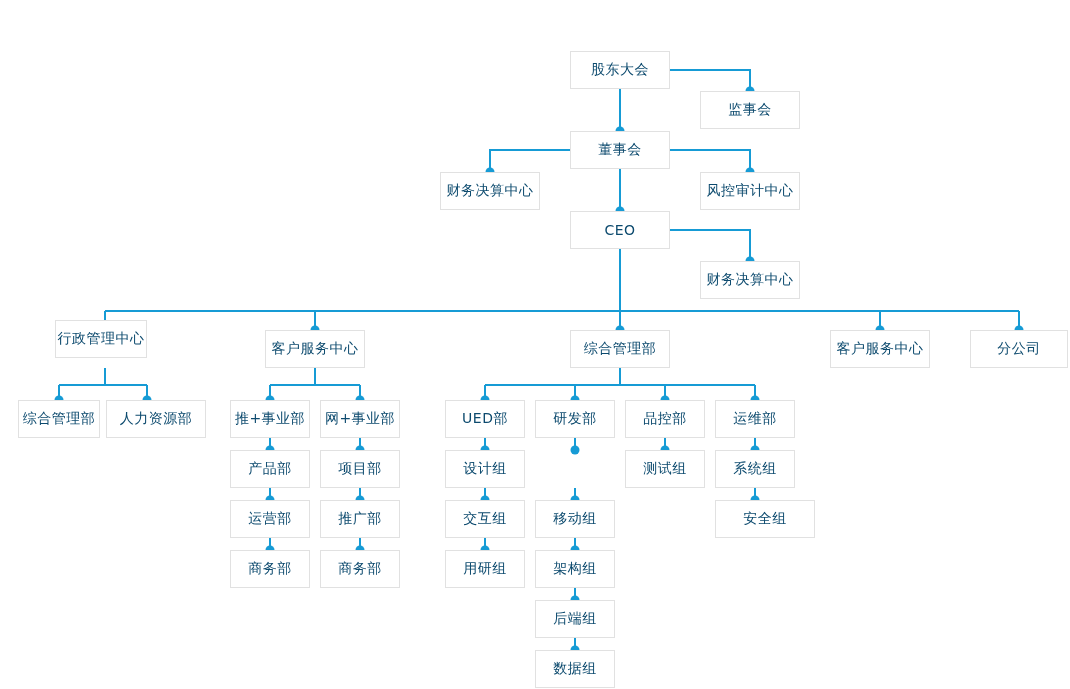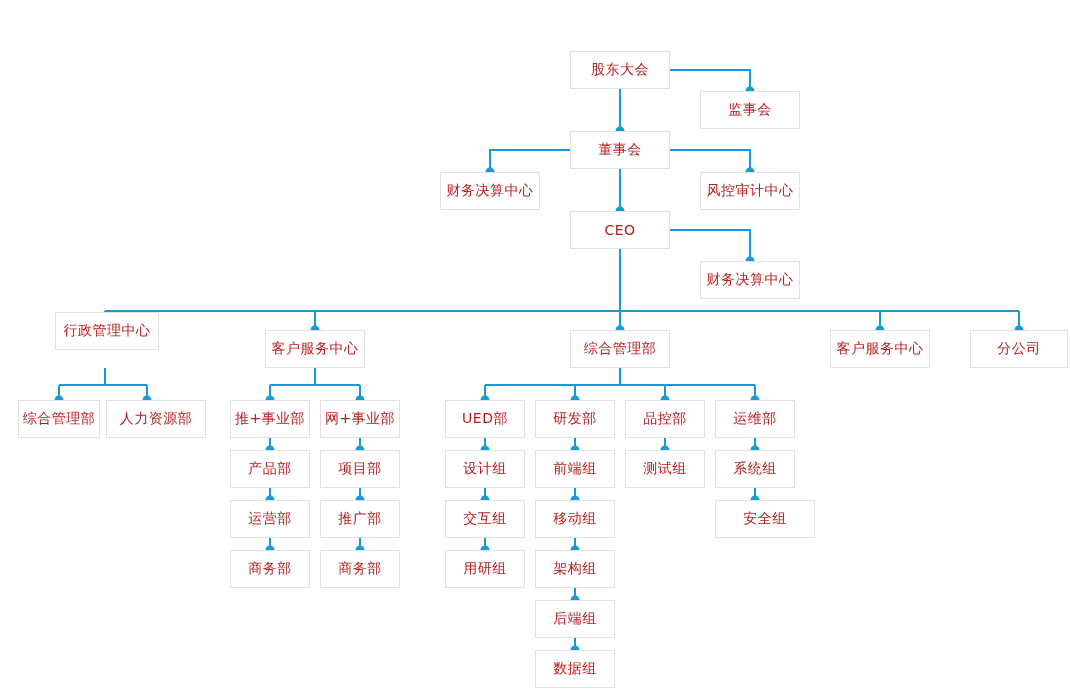--- a/index.html
+++ b/index.html
@@ -25,21 +25,21 @@
     position: absolute;
     height: 38px;
     box-sizing: border-box;
     background: #ffffff;
     border: 1px solid #e1e1e1;
     display: flex;
     align-items: center;
     justify-content: center;
     font-size: 14px;
     letter-spacing: 0.5px;
-    color: #b91c1c;
+    color: #0c4a6e;
     white-space: nowrap;
     cursor: default;
   }
 </style>
 </head>
 <body>
 
 <div id="org-canvas">
 
   <svg id="connectors" width="1070" height="689" viewBox="0 0 1070 689">
@@ -103,41 +103,40 @@
   </svg>
 
   <div class="node" style="left:570px;top:51px;width:100px">股东大会</div>
   <div class="node" style="left:700px;top:91px;width:100px">监事会</div>
   <div class="node" style="left:570px;top:131px;width:100px">董事会</div>
   <div class="node" style="left:440px;top:172px;width:100px">财务决算中心</div>
   <div class="node" style="left:700px;top:172px;width:100px">风控审计中心</div>
   <div class="node" style="left:570px;top:211px;width:100px">CEO</div>
   <div class="node" style="left:700px;top:261px;width:100px">财务决算中心</div>
 
-  <div class="node" style="left:55px;top:312px;width:104px">行政管理中心</div>
+  <div class="node" style="left:55px;top:320px;width:92px">行政管理中心</div>
   <div class="node" style="left:18px;top:400px;width:82px">综合管理部</div>
   <div class="node" style="left:106px;top:400px;width:100px">人力资源部</div>
 
   <div class="node" style="left:265px;top:330px;width:100px">客户服务中心</div>
   <div class="node" style="left:230px;top:400px;width:80px">推+事业部</div>
   <div class="node" style="left:230px;top:450px;width:80px">产品部</div>
   <div class="node" style="left:230px;top:500px;width:80px">运营部</div>
   <div class="node" style="left:230px;top:550px;width:80px">商务部</div>
   <div class="node" style="left:320px;top:400px;width:80px">网+事业部</div>
   <div class="node" style="left:320px;top:500px;width:80px">推广部</div>
   <div class="node" style="left:320px;top:450px;width:80px">项目部</div>
   <div class="node" style="left:320px;top:550px;width:80px">商务部</div>
 
   <div class="node" style="left:570px;top:330px;width:100px">综合管理部</div>
   <div class="node" style="left:445px;top:400px;width:80px">UED部</div>
   <div class="node" style="left:445px;top:450px;width:80px">设计组</div>
   <div class="node" style="left:445px;top:500px;width:80px">交互组</div>
   <div class="node" style="left:445px;top:550px;width:80px">用研组</div>
   <div class="node" style="left:535px;top:400px;width:80px">研发部</div>
-  <div class="node" style="left:535px;top:450px;width:80px">前端组</div>
   <div class="node" style="left:535px;top:500px;width:80px">移动组</div>
   <div class="node" style="left:535px;top:550px;width:80px">架构组</div>
   <div class="node" style="left:535px;top:600px;width:80px">后端组</div>
   <div class="node" style="left:535px;top:650px;width:80px">数据组</div>
   <div class="node" style="left:625px;top:400px;width:80px">品控部</div>
   <div class="node" style="left:625px;top:450px;width:80px">测试组</div>
   <div class="node" style="left:715px;top:450px;width:80px">系统组</div>
   <div class="node" style="left:715px;top:400px;width:80px">运维部</div>
   <div class="node" style="left:715px;top:500px;width:100px">安全组</div>
 

